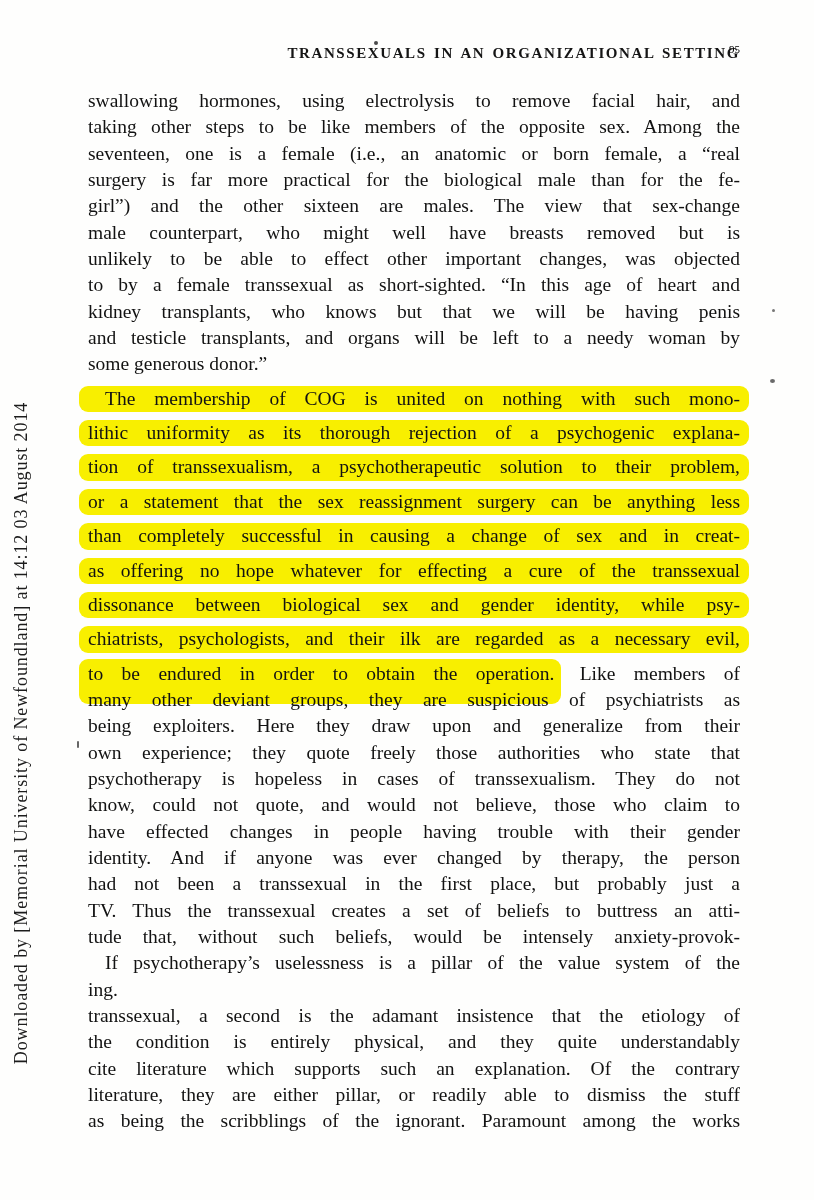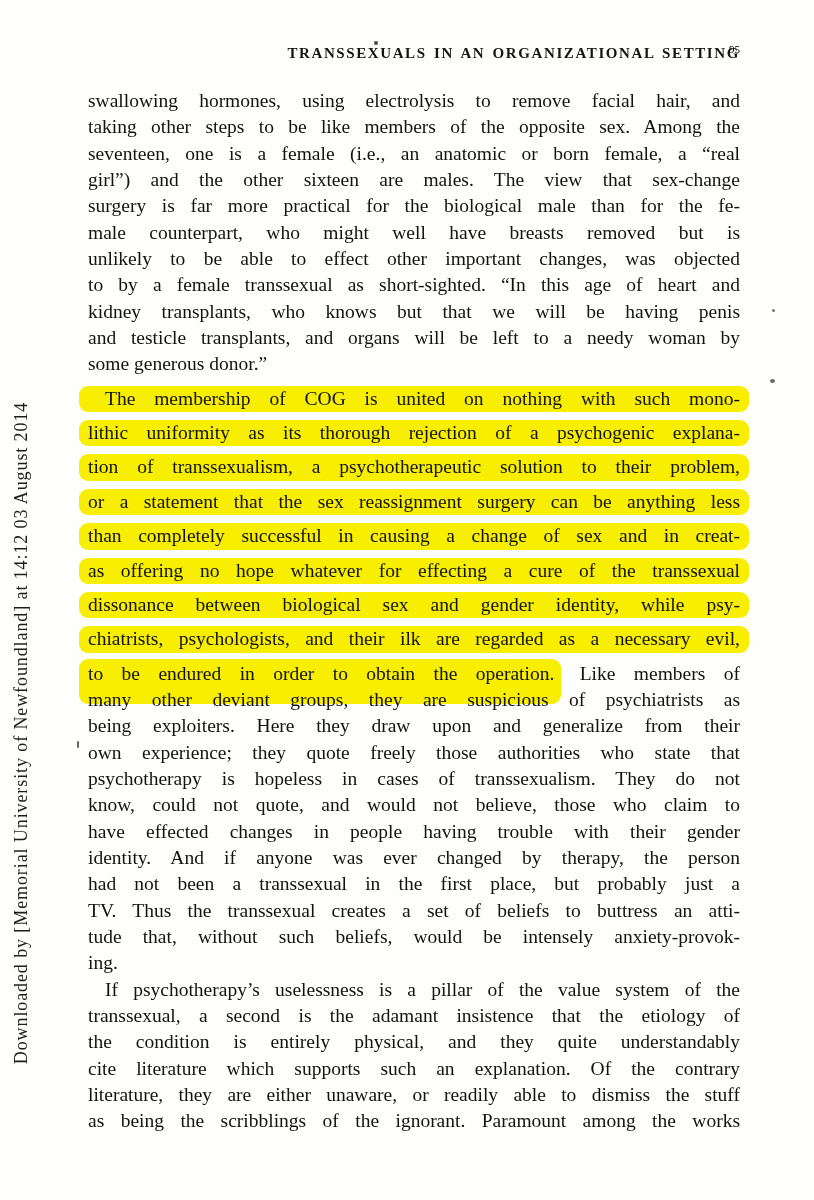--- a/index.html
+++ b/index.html
@@ -108,22 +108,22 @@
 
   <div class="header">
     <div class="header-title">TRANSSEXUALS IN AN ORGANIZATIONAL SETTING</div>
     <div class="page-number">95</div>
   </div>
 
   <div class="body-text">
       <div class="line">swallowing hormones, using electrolysis to remove facial hair, and</div>
       <div class="line">taking other steps to be like members of the opposite sex. Among the</div>
       <div class="line">seventeen, one is a female (i.e., an anatomic or born female, a “real</div>
+      <div class="line">surgery is far more practical for the biological male than for the fe-</div>
       <div class="line">girl”) and the other sixteen are males. The view that sex-change</div>
-      <div class="line">surgery is far more practical for the biological male than for the fe-</div>
       <div class="line">male counterpart, who might well have breasts removed but is</div>
       <div class="line">unlikely to be able to effect other important changes, was objected</div>
       <div class="line">to by a female transsexual as short-sighted. “In this age of heart and</div>
       <div class="line">kidney transplants, who knows but that we will be having penis</div>
       <div class="line">and testicle transplants, and organs will be left to a needy woman by</div>
       <div class="line end">some generous donor.”</div>
       <div class="line indent hl-full">The membership of COG is united on nothing with such mono-</div>
       <div class="line hl-full">lithic uniformity as its thorough rejection of a psychogenic explana-</div>
       <div class="line hl-full">tion of transsexualism, a psychotherapeutic solution to their problem,</div>
       <div class="line hl-full">or a statement that the sex reassignment surgery can be anything less</div>
@@ -135,26 +135,26 @@
       <div class="line">many other deviant groups, they are suspicious of psychiatrists as</div>
       <div class="line">being exploiters. Here they draw upon and generalize from their</div>
       <div class="line">own experience; they quote freely those authorities who state that</div>
       <div class="line">psychotherapy is hopeless in cases of transsexualism. They do not</div>
       <div class="line">know, could not quote, and would not believe, those who claim to</div>
       <div class="line">have effected changes in people having trouble with their gender</div>
       <div class="line">identity. And if anyone was ever changed by therapy, the person</div>
       <div class="line">had not been a transsexual in the first place, but probably just a</div>
       <div class="line">TV. Thus the transsexual creates a set of beliefs to buttress an atti-</div>
       <div class="line">tude that, without such beliefs, would be intensely anxiety-provok-</div>
+      <div class="line indent">If psychotherapy’s uselessness is a pillar of the value system of the</div>
       <div class="line end">ing.</div>
-      <div class="line indent">If psychotherapy’s uselessness is a pillar of the value system of the</div>
       <div class="line">transsexual, a second is the adamant insistence that the etiology of</div>
       <div class="line">the condition is entirely physical, and they quite understandably</div>
       <div class="line">cite literature which supports such an explanation. Of the contrary</div>
-      <div class="line">literature, they are either unaware, or readily able to dismiss the stuff</div>
+      <div class="line">literature, they are either pillar, or readily able to dismiss the stuff</div>
       <div class="line">as being the scribblings of the ignorant. Paramount among the works</div>
     </div>
 
   <div class="speck s1"></div>
   <div class="speck s2"></div>
   <div class="speck s3"></div>
   <div class="speck s4"></div>
 
 </div>
 

